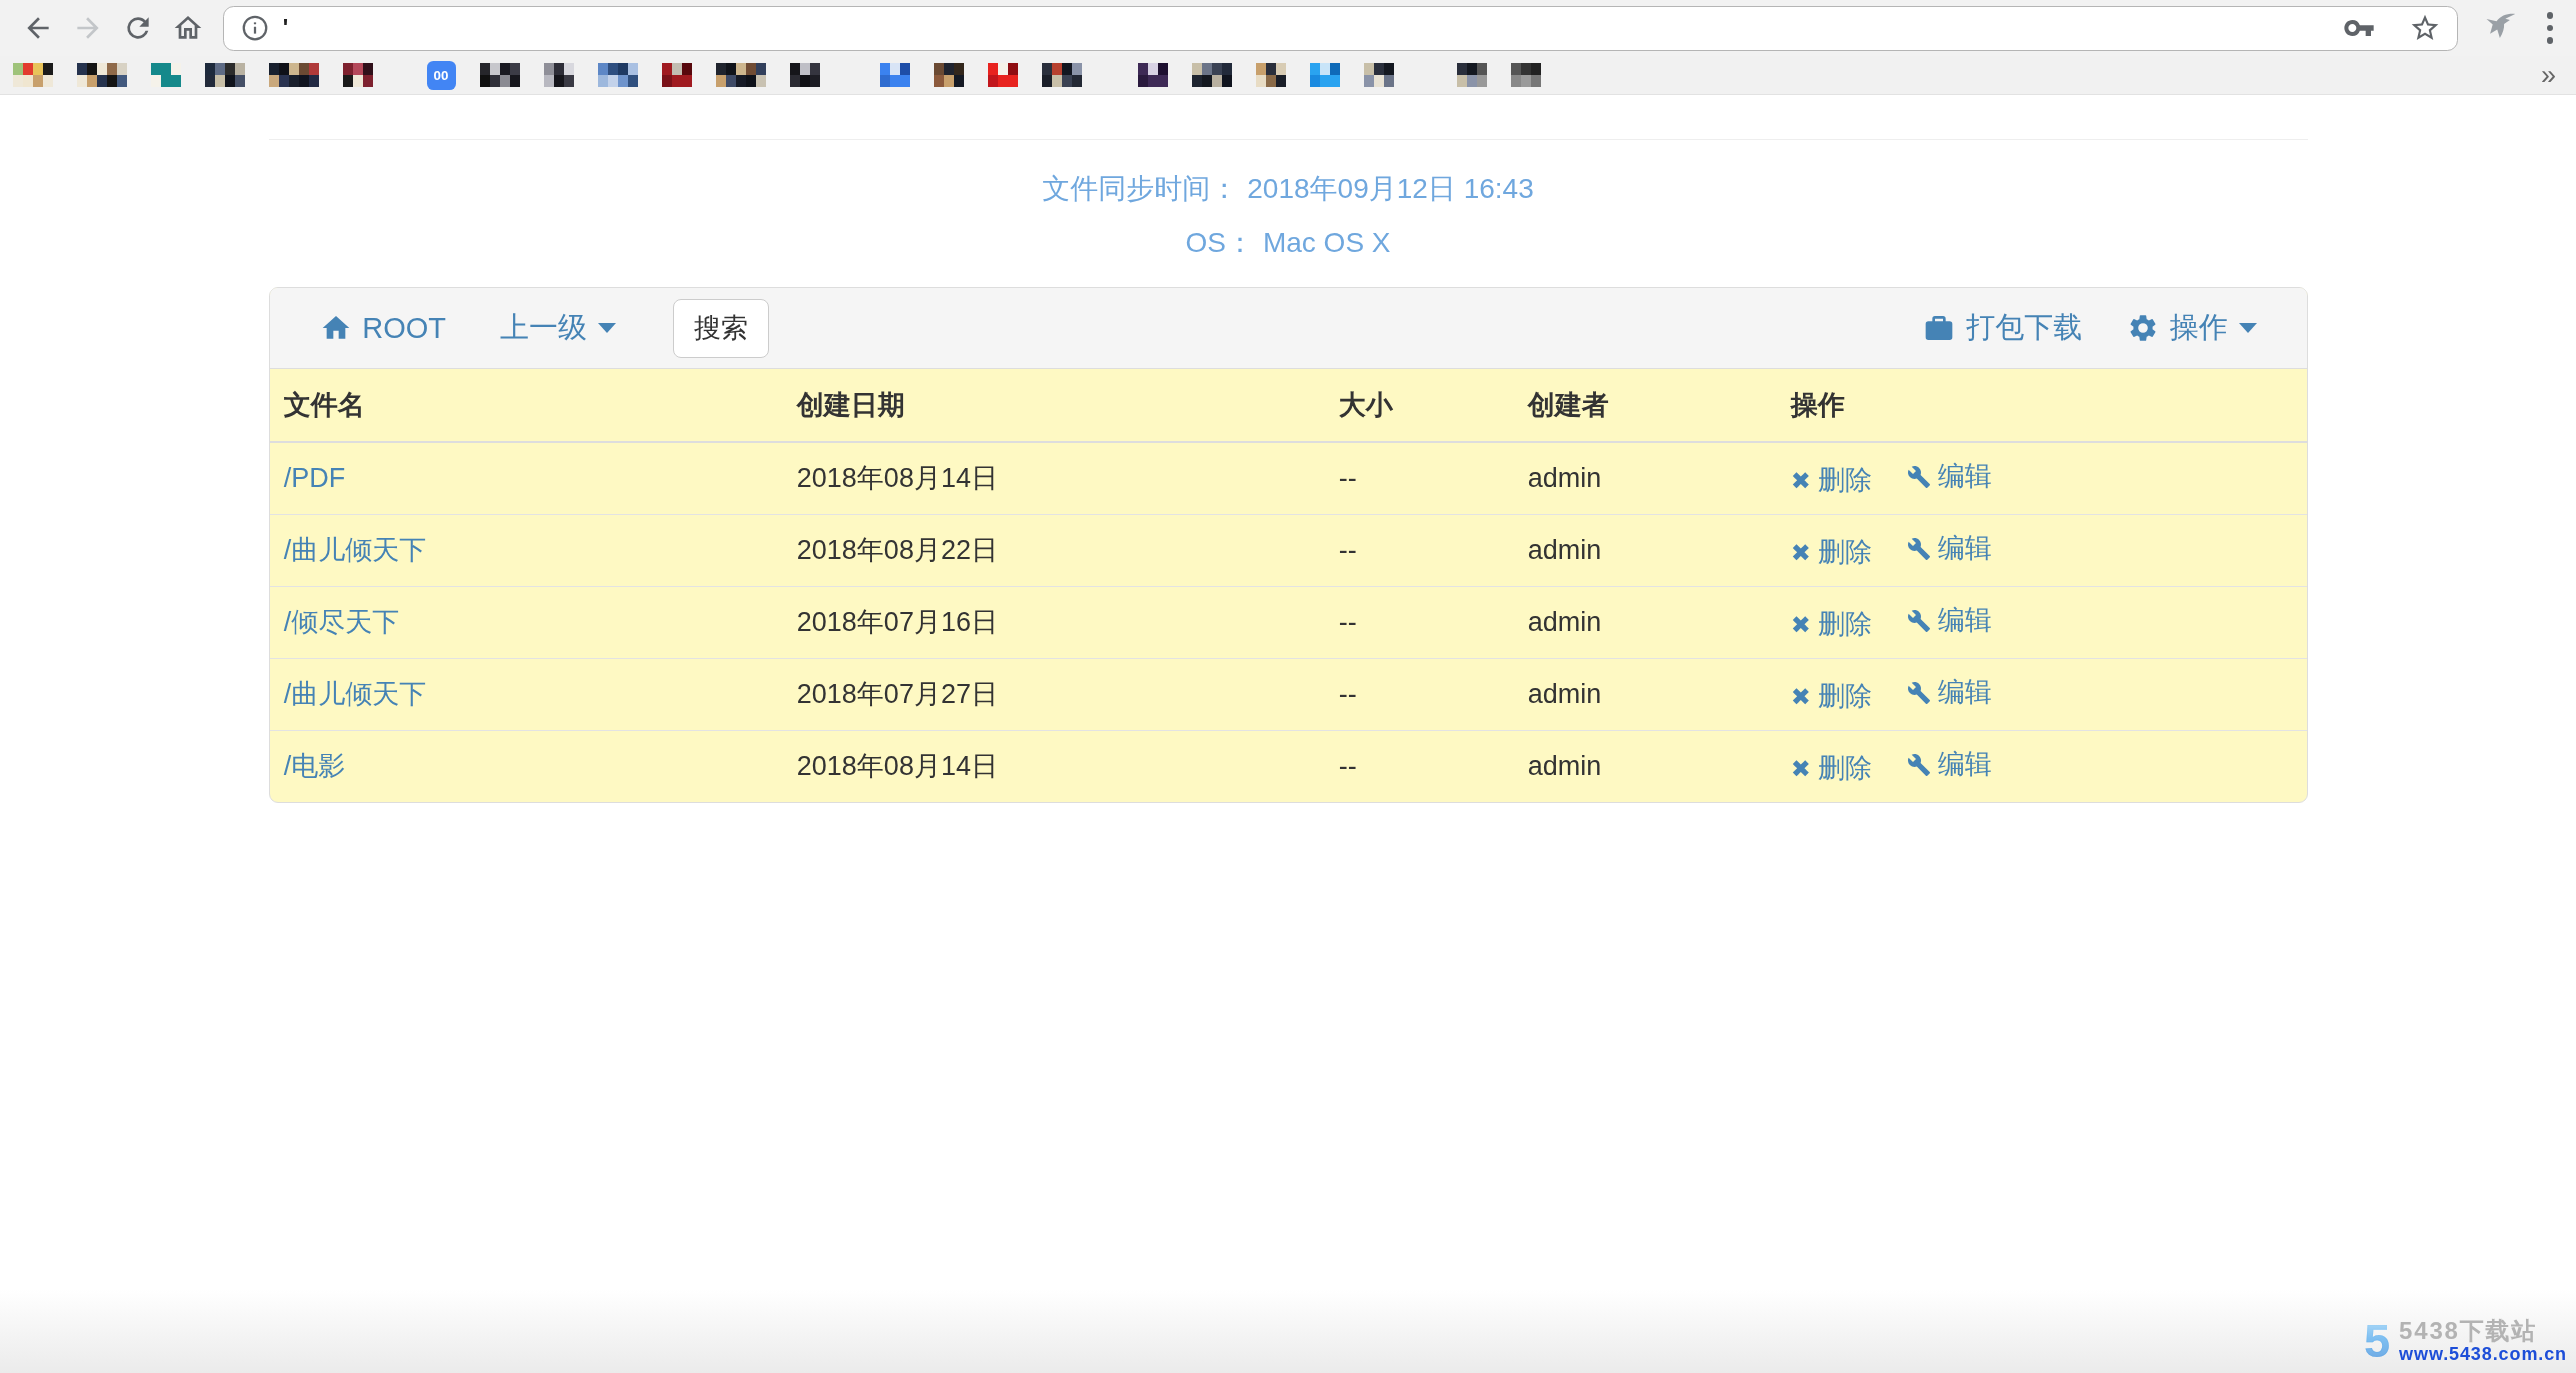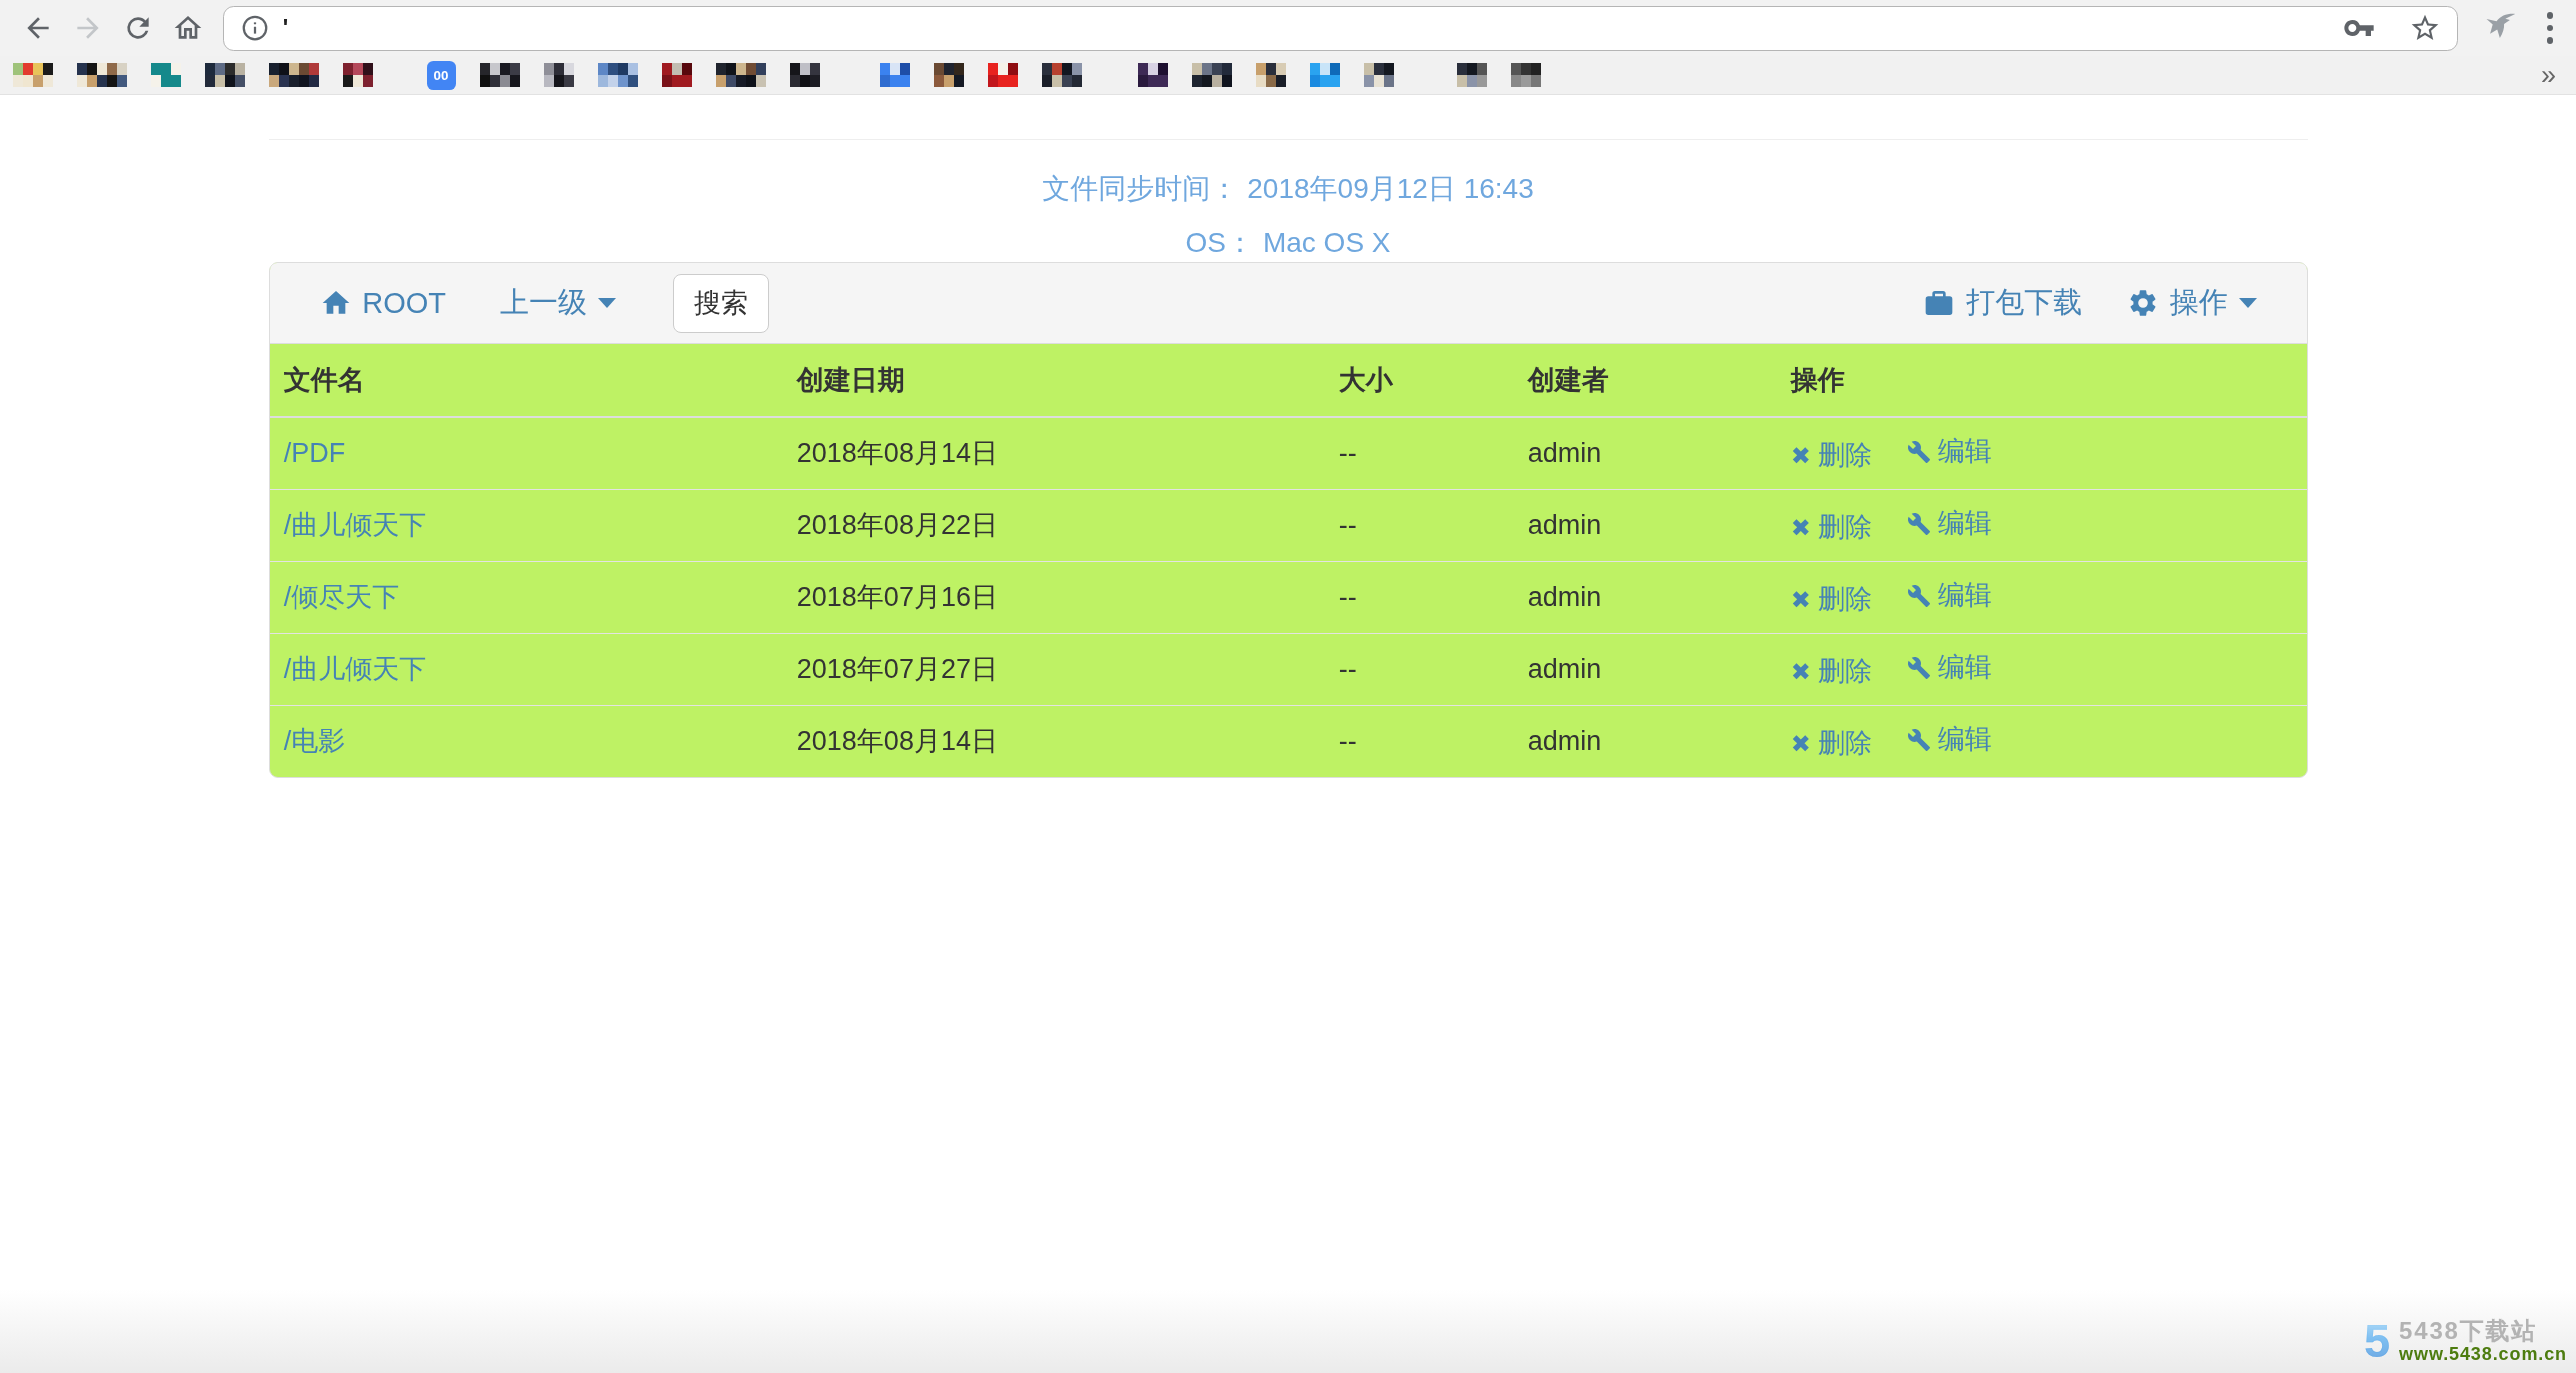--- a/index.html
+++ b/index.html
@@ -63,21 +63,21 @@
   .site-title .suffix{font-size:40px;color:#b0b0b0;margin-left:14.3px;}
   .header-links{display:flex;align-items:center;font-size:28px;}
   .header-links a{color:var(--link);text-decoration:none;display:flex;align-items:center;cursor:pointer;}
   .header-links svg{width:30px;height:30px;fill:var(--link);margin-left:10.7px;}
   .hl-gap{width:100px;}
   .status-line{text-align:center;font-size:28px;color:var(--status);line-height:38px;}
   .status-line.first{margin-top:30px;}
   .status-line.second{margin-top:16px;}
   .status-line .lbl{margin-right:9px;}
   
-  .panel{border:1.8px solid #ddd;border-radius:9px;background:#bef264;}
+  .panel{margin-top:25px;border:1.8px solid #ddd;border-radius:9px;background:#fef9c3;}
   .panel-heading{
     background:#f5f5f5;border-bottom:1.8px solid #ddd;border-radius:7.2px 7.2px 0 0;
     height:81px;display:flex;align-items:center;padding:0 50px;
   }
   .tool-link{display:flex;align-items:center;color:var(--link);font-size:29px;text-decoration:none;cursor:pointer;flex:0 0 auto;}
   .tool-link svg{width:32px;height:32px;fill:var(--link);margin-right:10.7px;}
   .caret{
     display:inline-block;width:0;height:0;margin-left:10.7px;
     border-left:9px solid transparent;border-right:9px solid transparent;
     border-top:10.7px solid var(--link);
@@ -119,21 +119,21 @@
     position:absolute;right:9px;bottom:10.7px;display:flex;align-items:center;
   }
   .wm-logo{
     font-size:47px;font-weight:bold;line-height:43px;margin-right:9px;
     background:linear-gradient(180deg,#7ec4f4 0%,#2a95e8 45%,#0d6fd0 100%);
     -webkit-background-clip:text;background-clip:text;color:transparent;
     text-shadow:0 0 0.9px rgba(255,255,255,0.4);
   }
   .wm-text{display:flex;flex-direction:column;line-height:1;}
   .wm-site{font-size:24px;font-weight:bold;color:#b3b3b3;letter-spacing:1.8px;}
-  .wm-url{font-size:18px;font-weight:bold;color:#4d7c0f;margin-top:2.7px;letter-spacing:0.9px;}
+  .wm-url{font-size:18px;font-weight:bold;color:#1d4ed8;margin-top:2.7px;letter-spacing:0.9px;}
 </style>
 </head>
 <body>
 
 <div class="chrome">
   <div class="chrome-toolbar">
     <button class="nav-btn">
       <svg viewBox="0 0 24 24">
           <path d="M20 11H7.8l5.6-5.6L12 4l-8 8 8 8 1.4-1.4L7.8 13H20z"></path>
         </svg>

